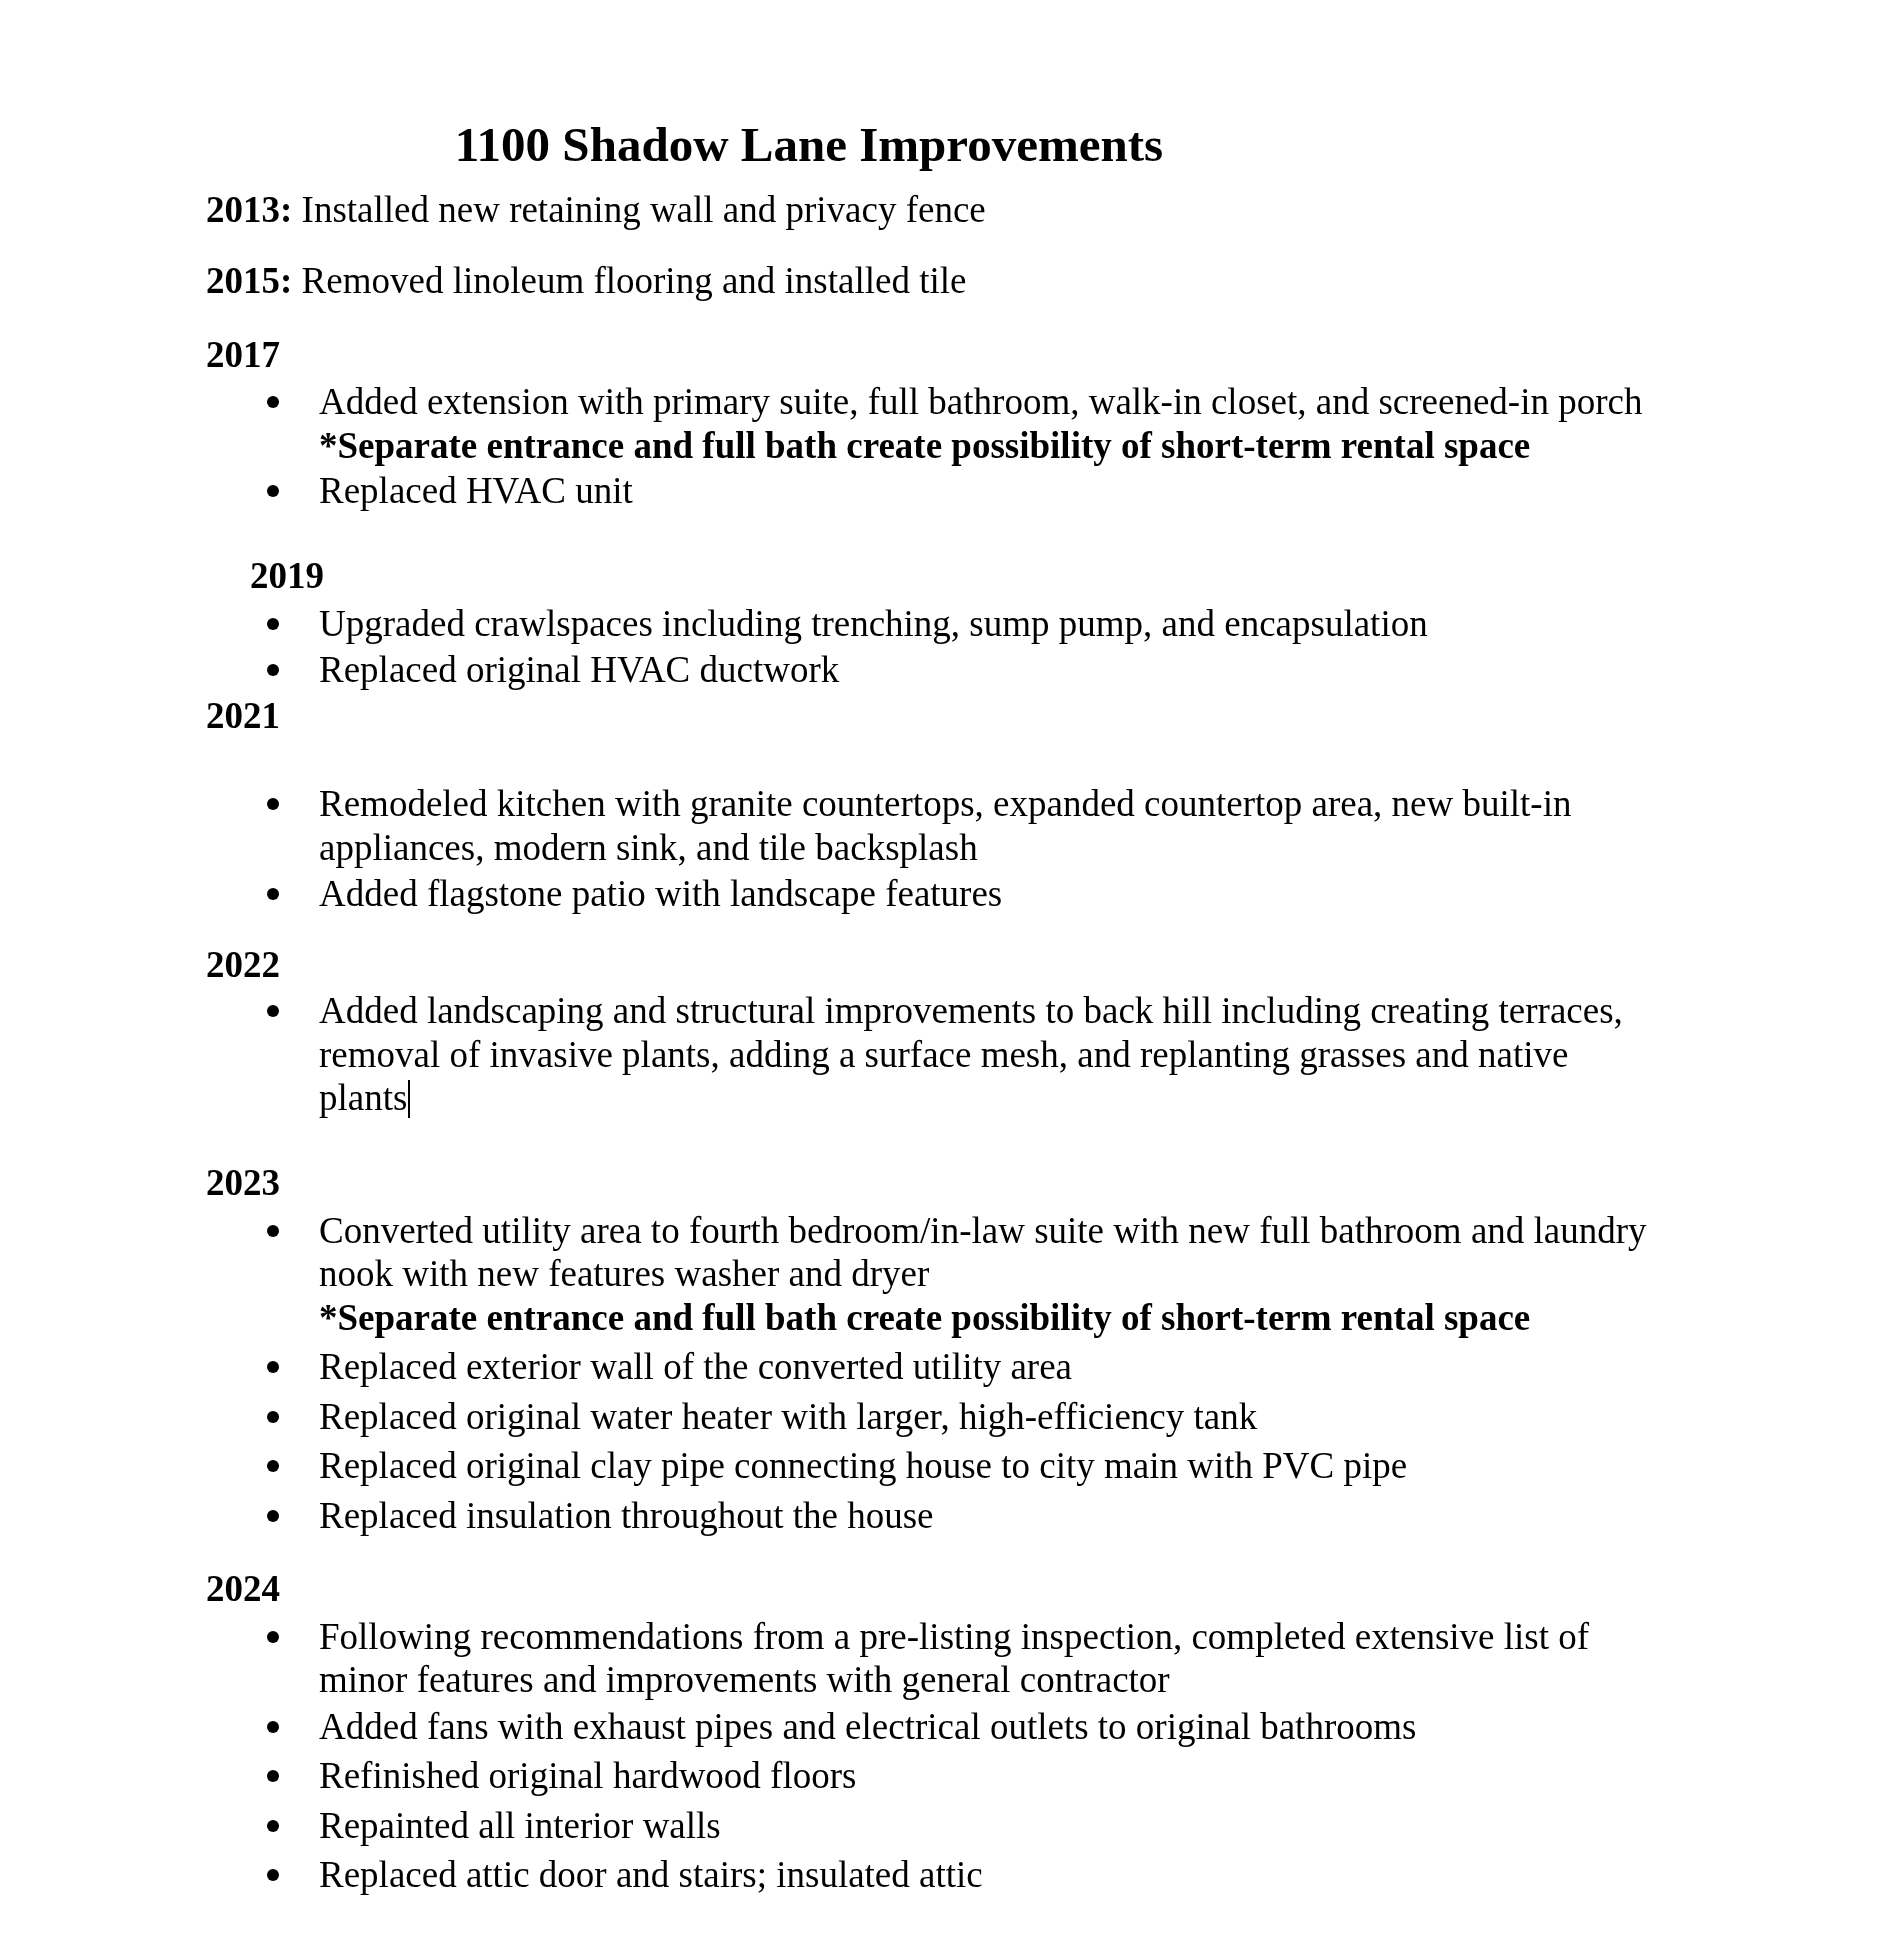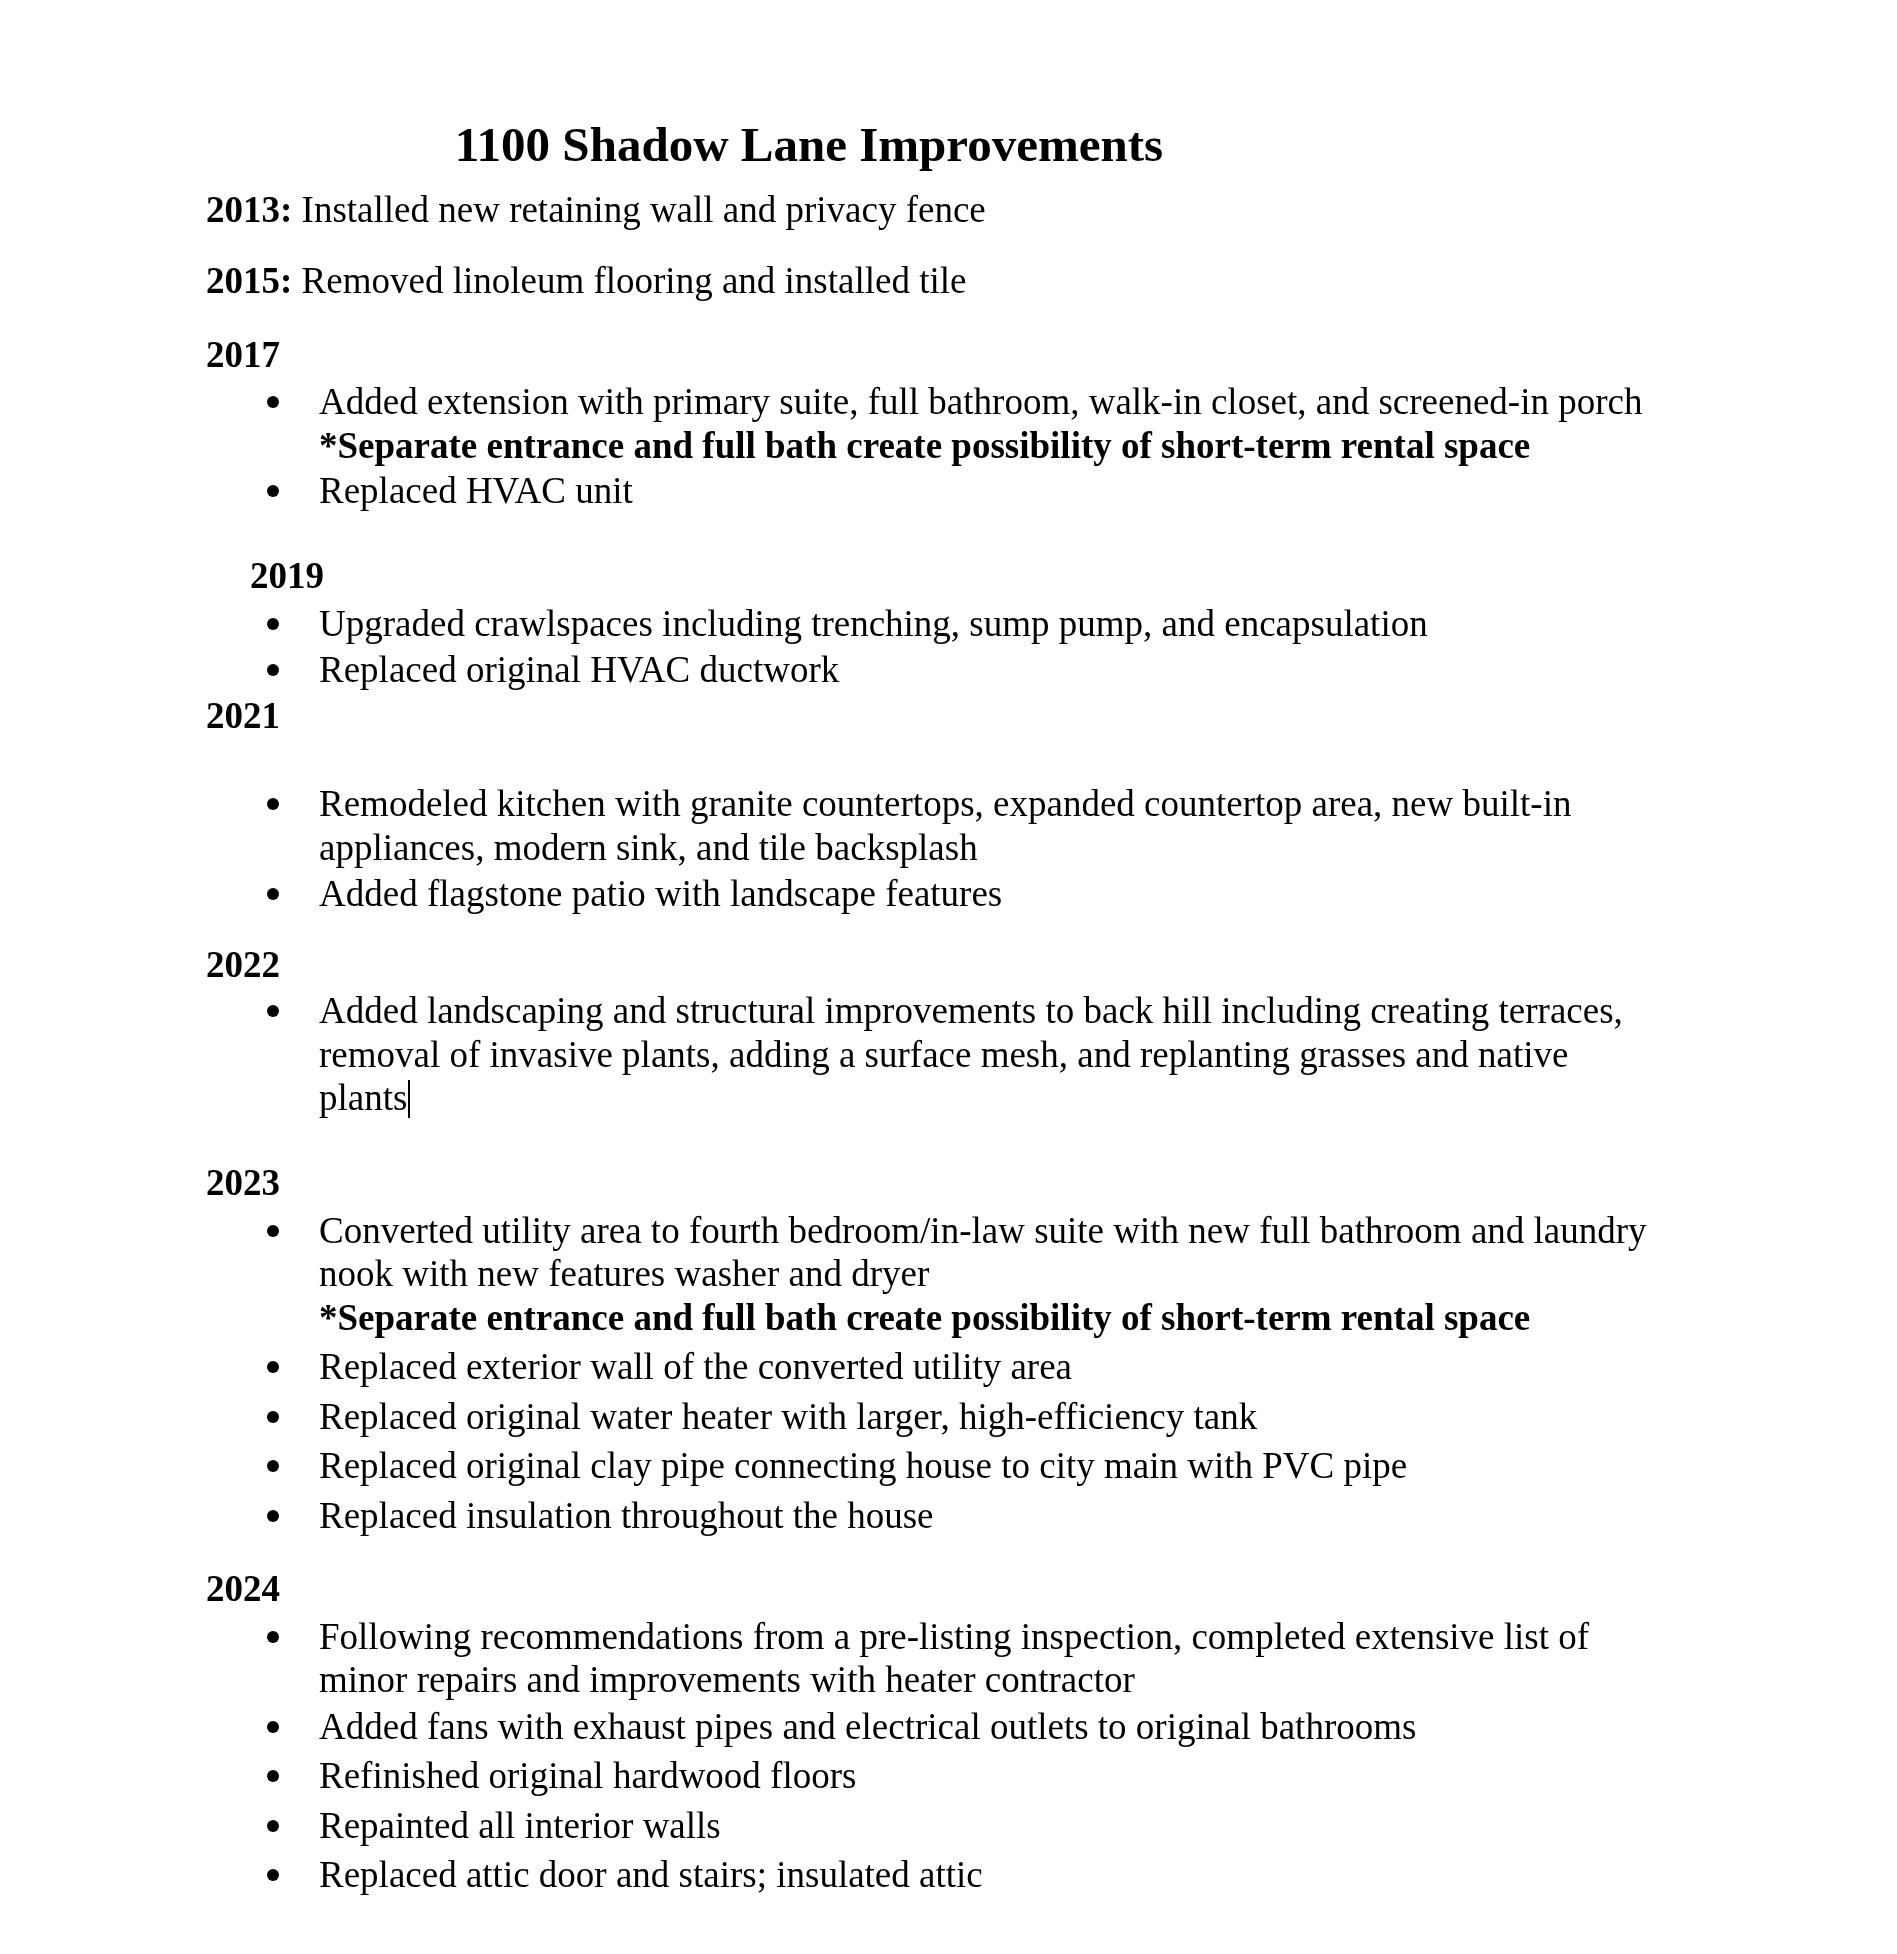--- a/index.html
+++ b/index.html
@@ -78,21 +78,21 @@
   <span class="bullet" style="top:1411px;"></span>
   <div class="line" style="left:319px; top:1395px;">Replaced original water heater with larger, high-efficiency tank</div>
   <span class="bullet" style="top:1460px;"></span>
   <div class="line" style="left:319px; top:1444px;">Replaced original clay pipe connecting house to city main with PVC pipe</div>
   <span class="bullet" style="top:1510px;"></span>
   <div class="line" style="left:319px; top:1494px;">Replaced insulation throughout the house</div>
 
   <div class="line b" style="left:206px; top:1567px;">2024</div>
   <span class="bullet" style="top:1631px;"></span>
   <div class="line" style="left:319px; top:1615px;">Following recommendations from a pre-listing inspection, completed extensive list of</div>
-  <div class="line" style="left:319px; top:1658px;">minor repairs and improvements with heater contractor</div>
+  <div class="line" style="left:319px; top:1658px;">minor features and improvements with general contractor</div>
   <span class="bullet" style="top:1721px;"></span>
   <div class="line" style="left:319px; top:1705px;">Added fans with exhaust pipes and electrical outlets to original bathrooms</div>
   <span class="bullet" style="top:1770px;"></span>
   <div class="line" style="left:319px; top:1754px;">Refinished original hardwood floors</div>
   <span class="bullet" style="top:1820px;"></span>
   <div class="line" style="left:319px; top:1804px;">Repainted all interior walls</div>
   <span class="bullet" style="top:1869px;"></span>
   <div class="line" style="left:319px; top:1853px;">Replaced attic door and stairs; insulated attic</div>
 </div>
 

